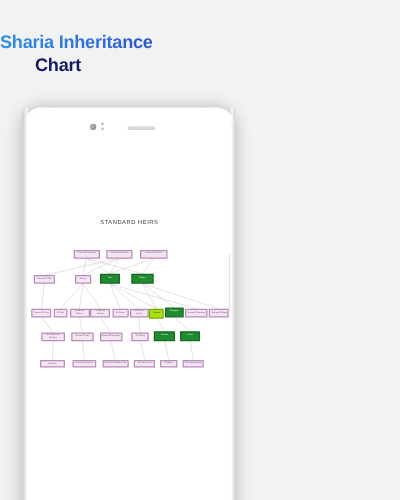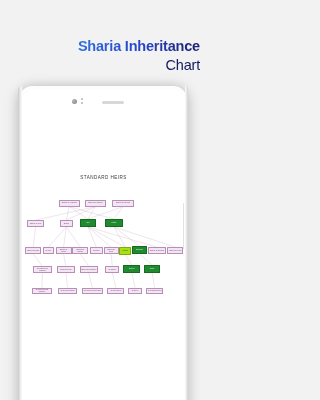--- a/index.html
+++ b/index.html
@@ -3,33 +3,33 @@
 <meta charset="utf-8">
 <style>
   html,body{margin:0;padding:0;}
   body{
     width:200px;height:400px;overflow:hidden;position:relative;
     background:#f2f2f2;
     font-family:"Liberation Sans",sans-serif;
   }
   
   #headline{
-    position:absolute;left:0;top:26px;width:200px;text-align:right;
+    position:absolute;left:0;top:26px;width:200px;text-align:left;
     line-height:1.18;
-    -webkit-user-select:none;user-select:none;margin-top:12px;
+    -webkit-user-select:none;user-select:none;
   }
   #headline .l1{
     display:block;font-size:14.5px;font-weight:bold;letter-spacing:-.2px;
     background:linear-gradient(95deg,#2f8fe8 0%,#2f6fe0 38%,#2742c8 72%,#1d1f6b 100%);
     -webkit-background-clip:text;background-clip:text;
     -webkit-text-fill-color:transparent;color:#2b53cf;
   }
   #headline .l2{
-    display:block;font-size:14.5px;font-weight:normal;letter-spacing:-.2px;
-    color:#141a5e;margin-top:2px;
+    display:block;font-size:14.5px;font-weight:bold;letter-spacing:-.2px;
+    color:#141a5e;margin-top:2px;padding-left:28px;
   }
 
   
   #phone{
     position:absolute;left:18px;top:86px;width:170px;height:330px;
     border-radius:15px 15px 0 0;
     background:#fdfdfd;
     box-shadow:0 0 10px rgba(120,120,120,.33), 0 2px 16px rgba(90,90,90,.18);
   }
   #phone .bezel-l{position:absolute;left:0;top:0;width:4px;height:100%;

